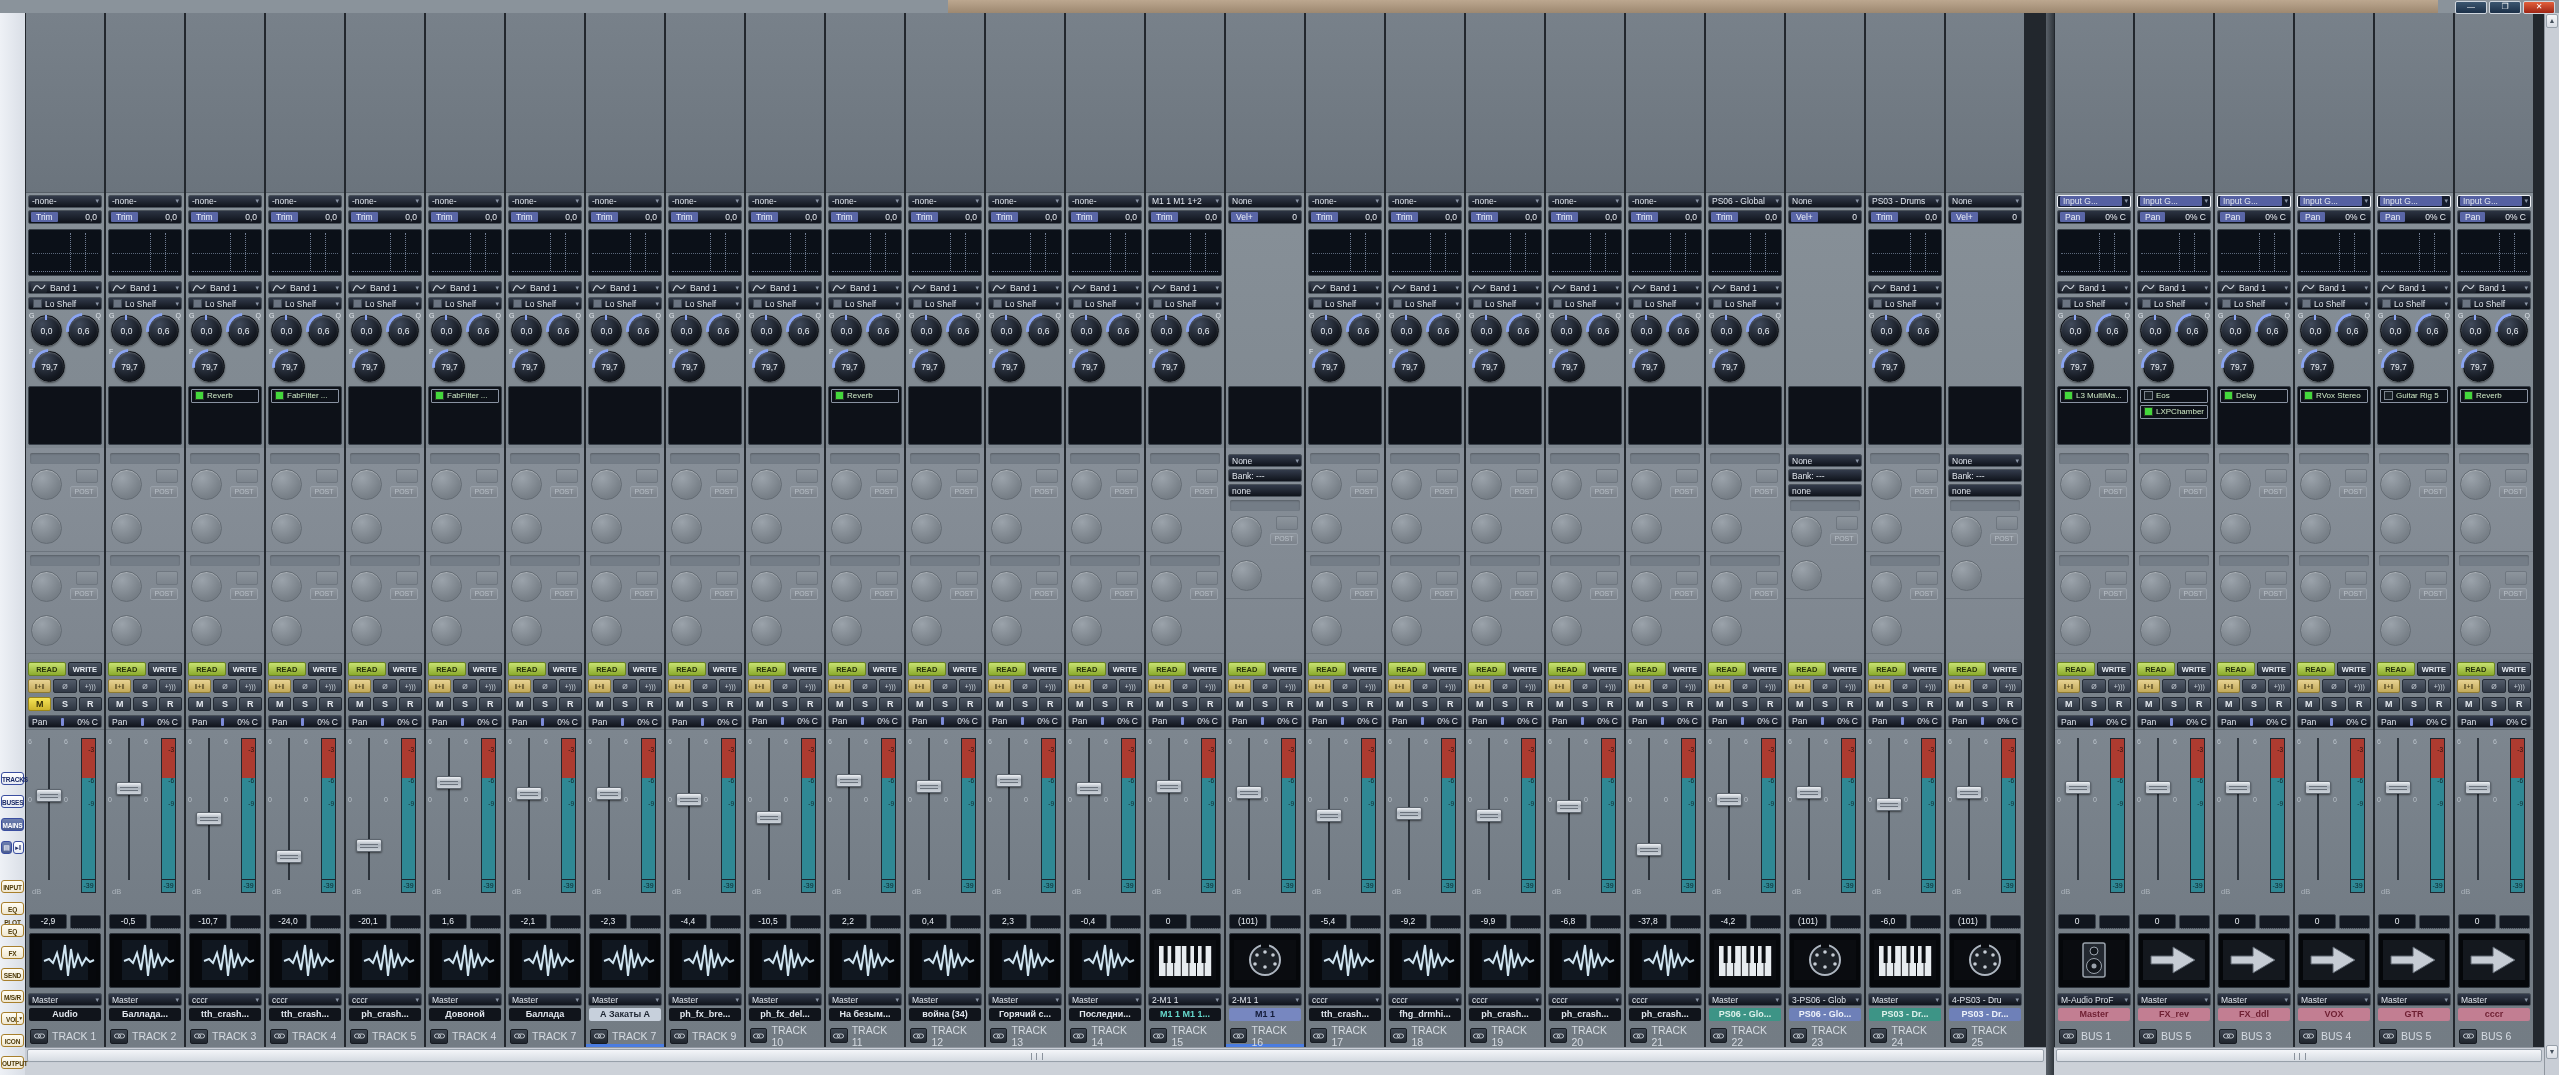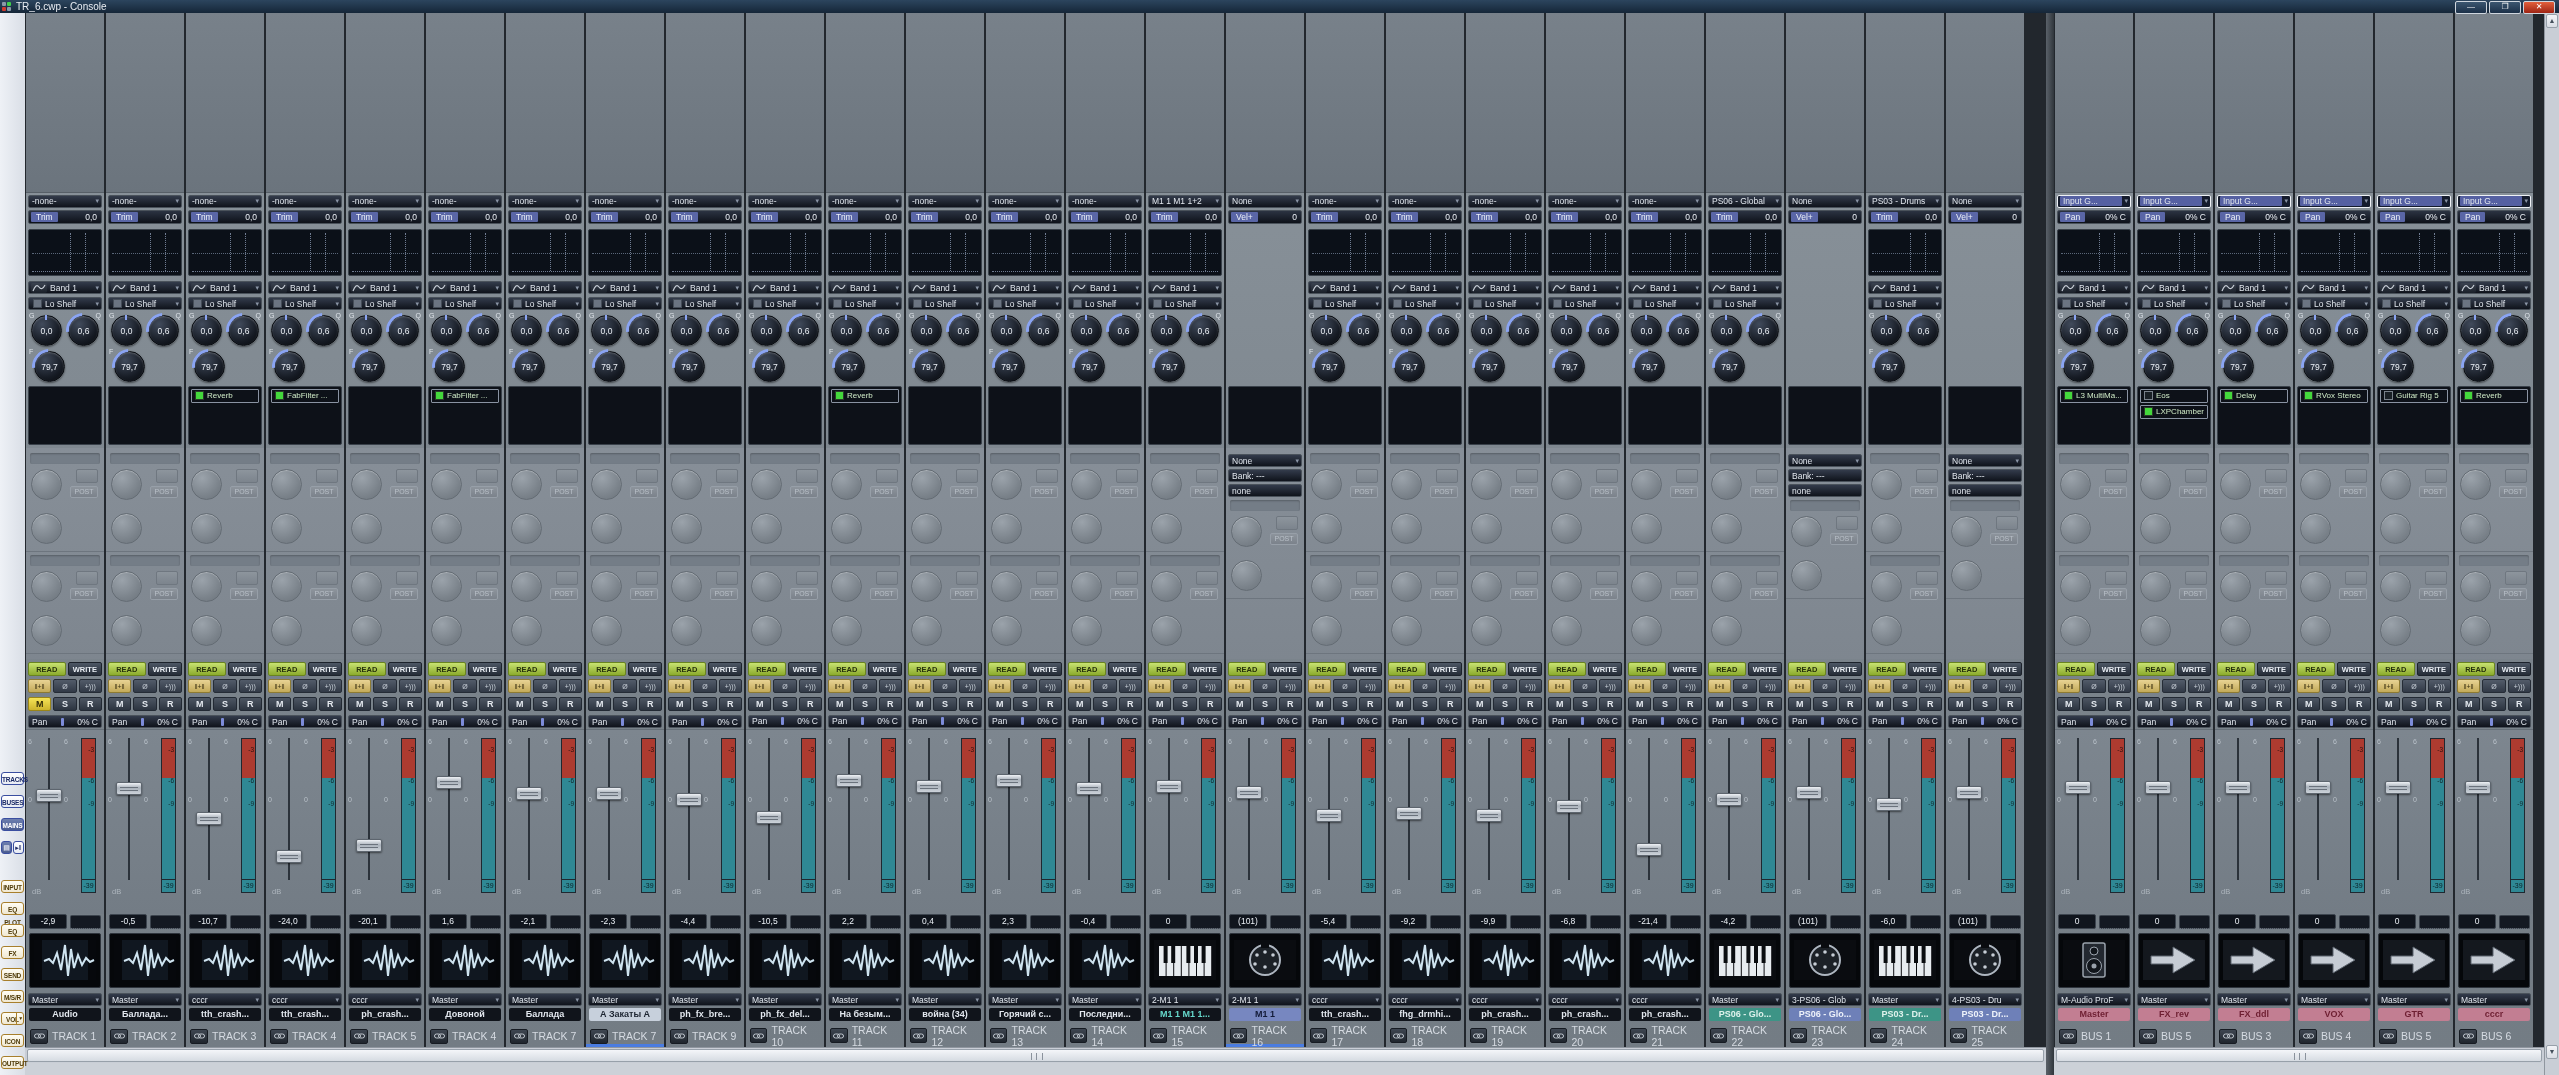--- a/index.html
+++ b/index.html
@@ -152,29 +152,20 @@
   .numrow.sel{box-shadow:inset 0 -3px 0 #4a7ce0;}
   .linkbtn{width:16px;height:13px;border-radius:2px;background:linear-gradient(#3e4651,#1f252d);
     border:1px solid #161b22;display:flex;align-items:center;justify-content:center;}
   .numlabel{color:#d6dbe2;font-size:10.5px;}
   svg{display:block;}
 </style>
 </head>
 <body>
 
 <div id="stage">
-  <div id="titlebar">
-    <span id="appicon">
-      <i style="background:#8a9aa8"></i>
-      <i style="background:#3ed04a"></i>
-      <i style="background:#d03a2e"></i>
-      <i style="background:#8a9aa8"></i>
-    </span>
-    <span id="title-text">TR_6.cwp - Console</span>
-  </div>
   <div id="tanpatch"></div>
   <div id="winbtns">
     <span class="wbtn">—</span>
     <span class="wbtn">❐</span>
     <span class="wbtn close">✕</span>
   </div>
 
   <div id="rail">
     <span class="rbtn">TRACKS</span>
     <span class="rbtn">BUSES</span>
@@ -2977,21 +2968,21 @@
               <div class="meter">
                 <div class="mred"></div>
                 <span class="mtick r" style="top:5%">-3</span>
                 <span class="mtick" style="top:27%">-6</span>
                 <span class="mtick" style="top:44%">-9</span>
                 <span class="mbot">-39</span>
               </div>
               <span class="dbl">dB</span>
             </div>
             <div class="valrow">
-              <span class="vbox">-21,4</span>
+              <span class="vbox">-37,8</span>
               <span class="pbox"></span>
             </div>
             <div class="iconbox">
               <svg width="62" height="40" viewBox="0 0 62 40">
                 <rect x="0" y="0" width="62" height="40" fill="#06080c"></rect>
                 <rect x="8" y="0" width="46" height="40" fill="#101720"></rect>
                 <polyline points="10,21 15,19 19,23 23,13 27,30 31,5 34,36 37,9 40,28 44,15 48,25 52,18 56,22 60,20" fill="none" stroke="#cfe4f0" stroke-width="2"></polyline>
               </svg>
             </div>
             <div class="row">

